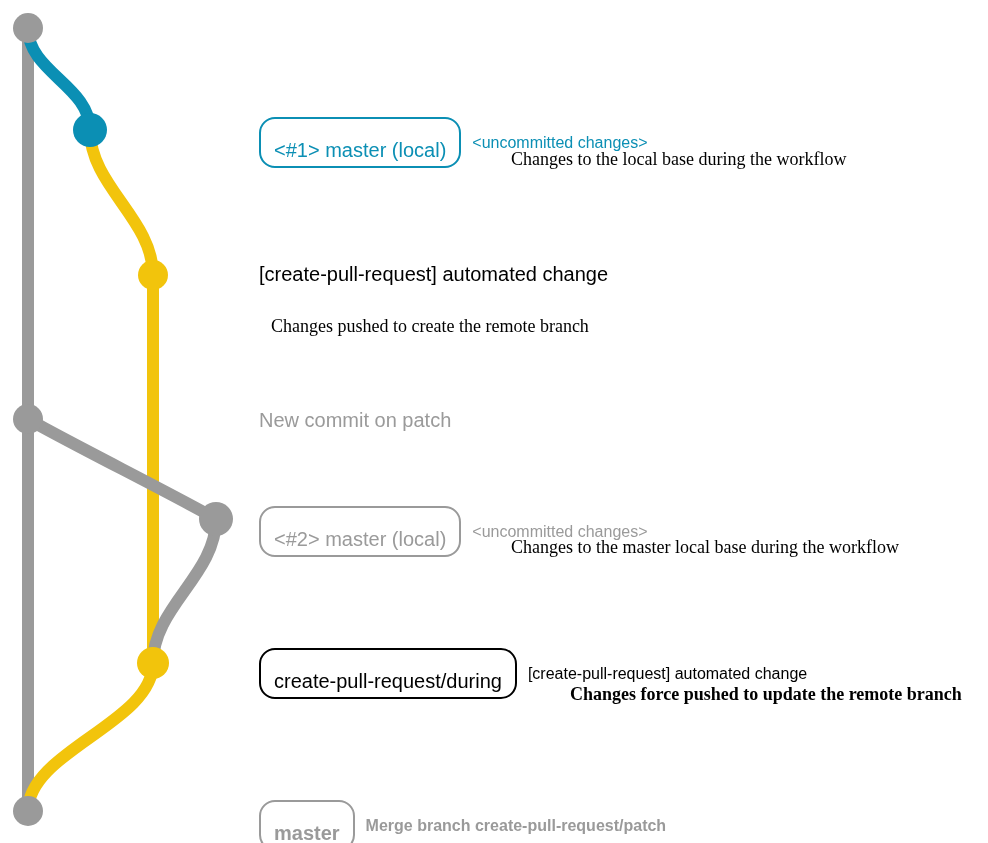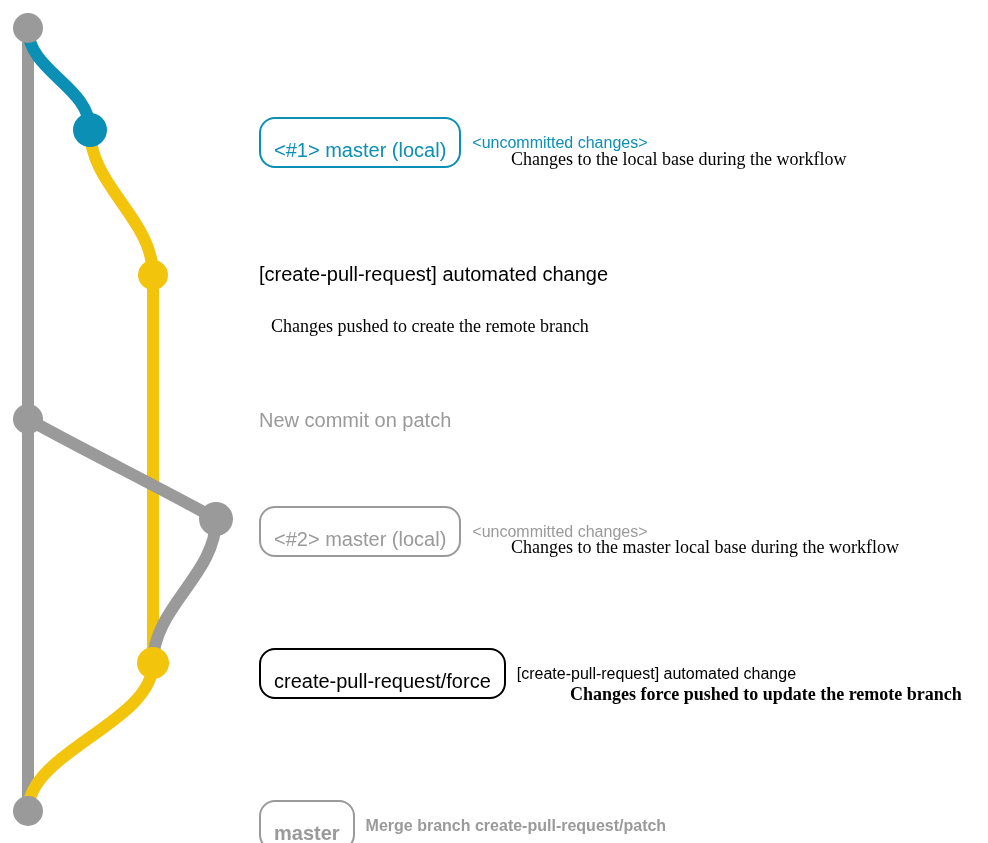--- a/index.html
+++ b/index.html
@@ -126,21 +126,21 @@
   <div class="row" style="left:259px; top:409px;">
     <span class="subject-solo c-gray">New commit on patch</span>
   </div>
 
   <div class="row" style="left:259px; top:506px;text-decoration:underline;">
     <span class="pill c-gray">&lt;#2&gt; master (local)</span><span class="subject c-gray">&lt;uncommitted changes&gt;</span>
   </div>
   <div class="body-text" style="left:511px; top:537px;">Changes to the master local base during the workflow</div>
 
   <div class="row" style="left:259px; top:648px;">
-    <span class="pill c-yellow">create-pull-request/force</span><span class="subject c-yellow">[create-pull-request] automated change</span>
+    <span class="pill c-yellow">create-pull-request/during</span><span class="subject c-yellow">[create-pull-request] automated change</span>
   </div>
   <div class="body-text" style="left:570px; top:684px;font-weight:bold;">Changes force pushed to update the remote branch</div>
 
   <div class="row" style="left:259px; top:800px;font-weight:bold;">
     <span class="pill c-gray">master</span><span class="subject c-gray">Merge branch create-pull-request/patch</span>
   </div>
 
 </div>
 
 </body></html>

